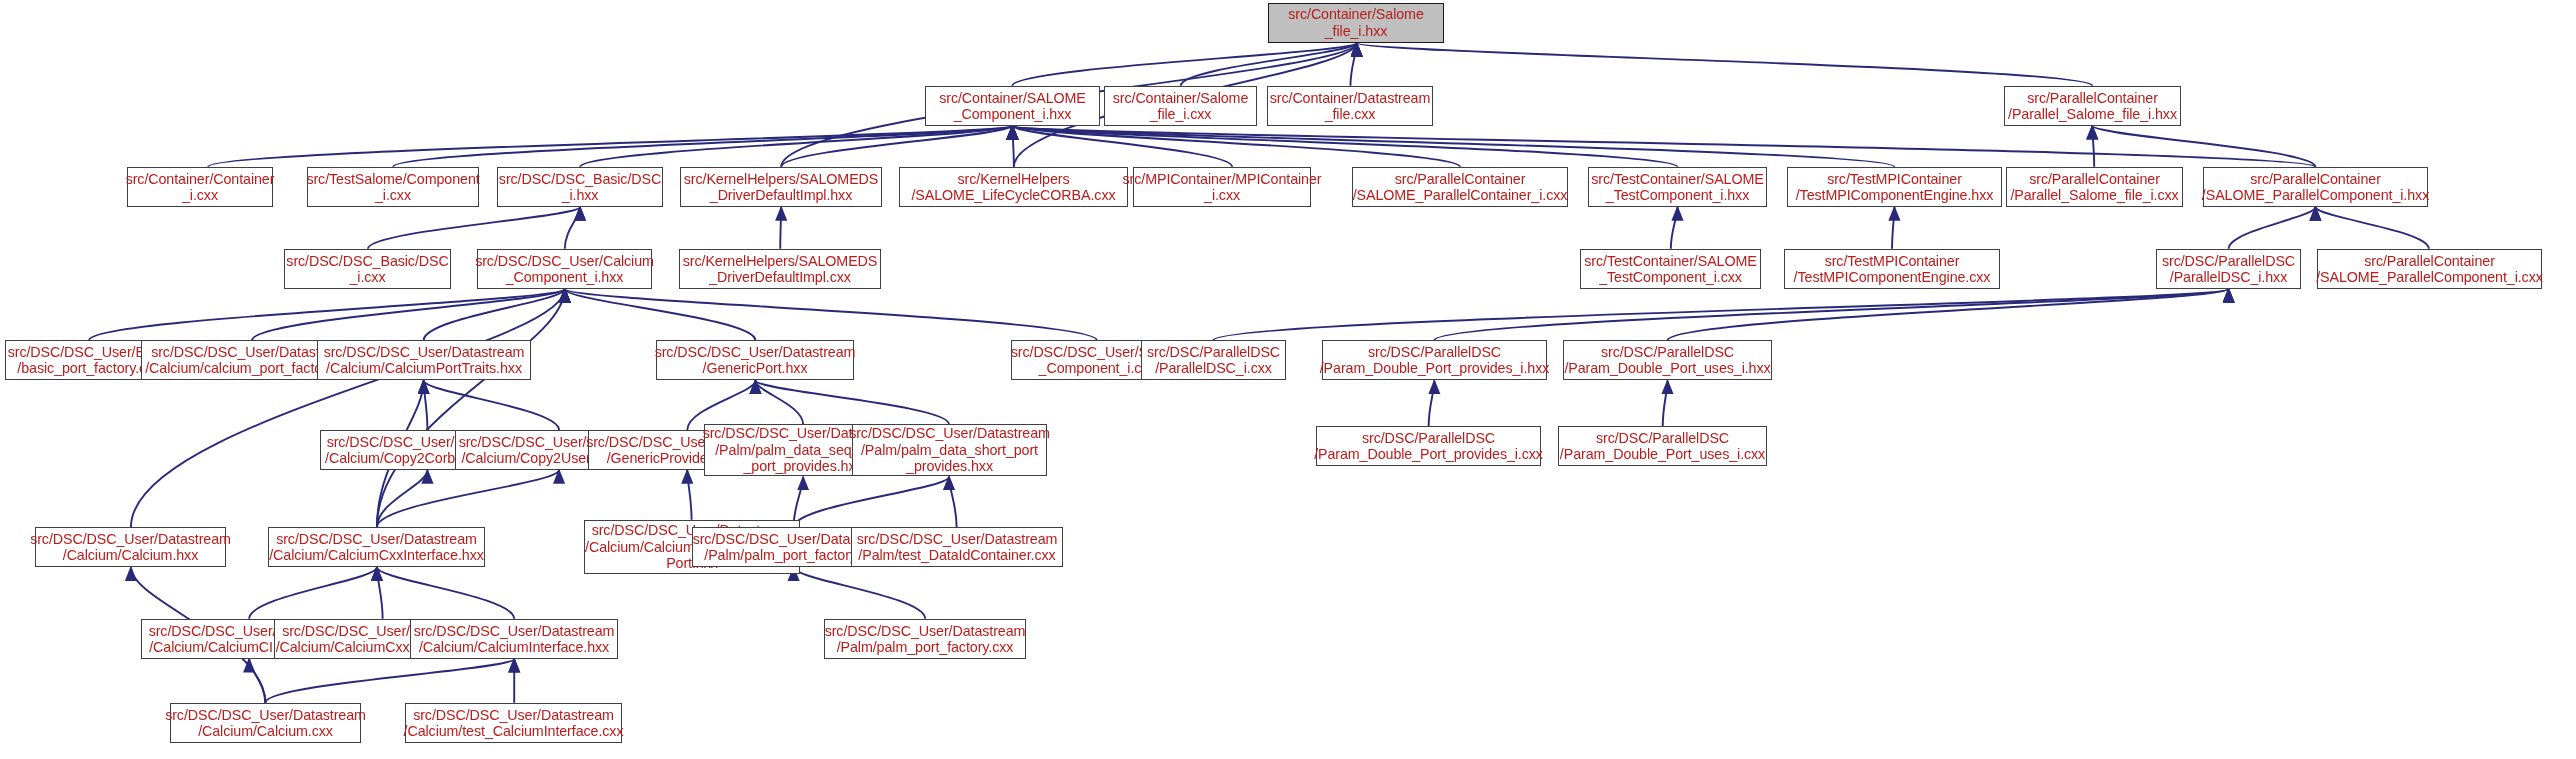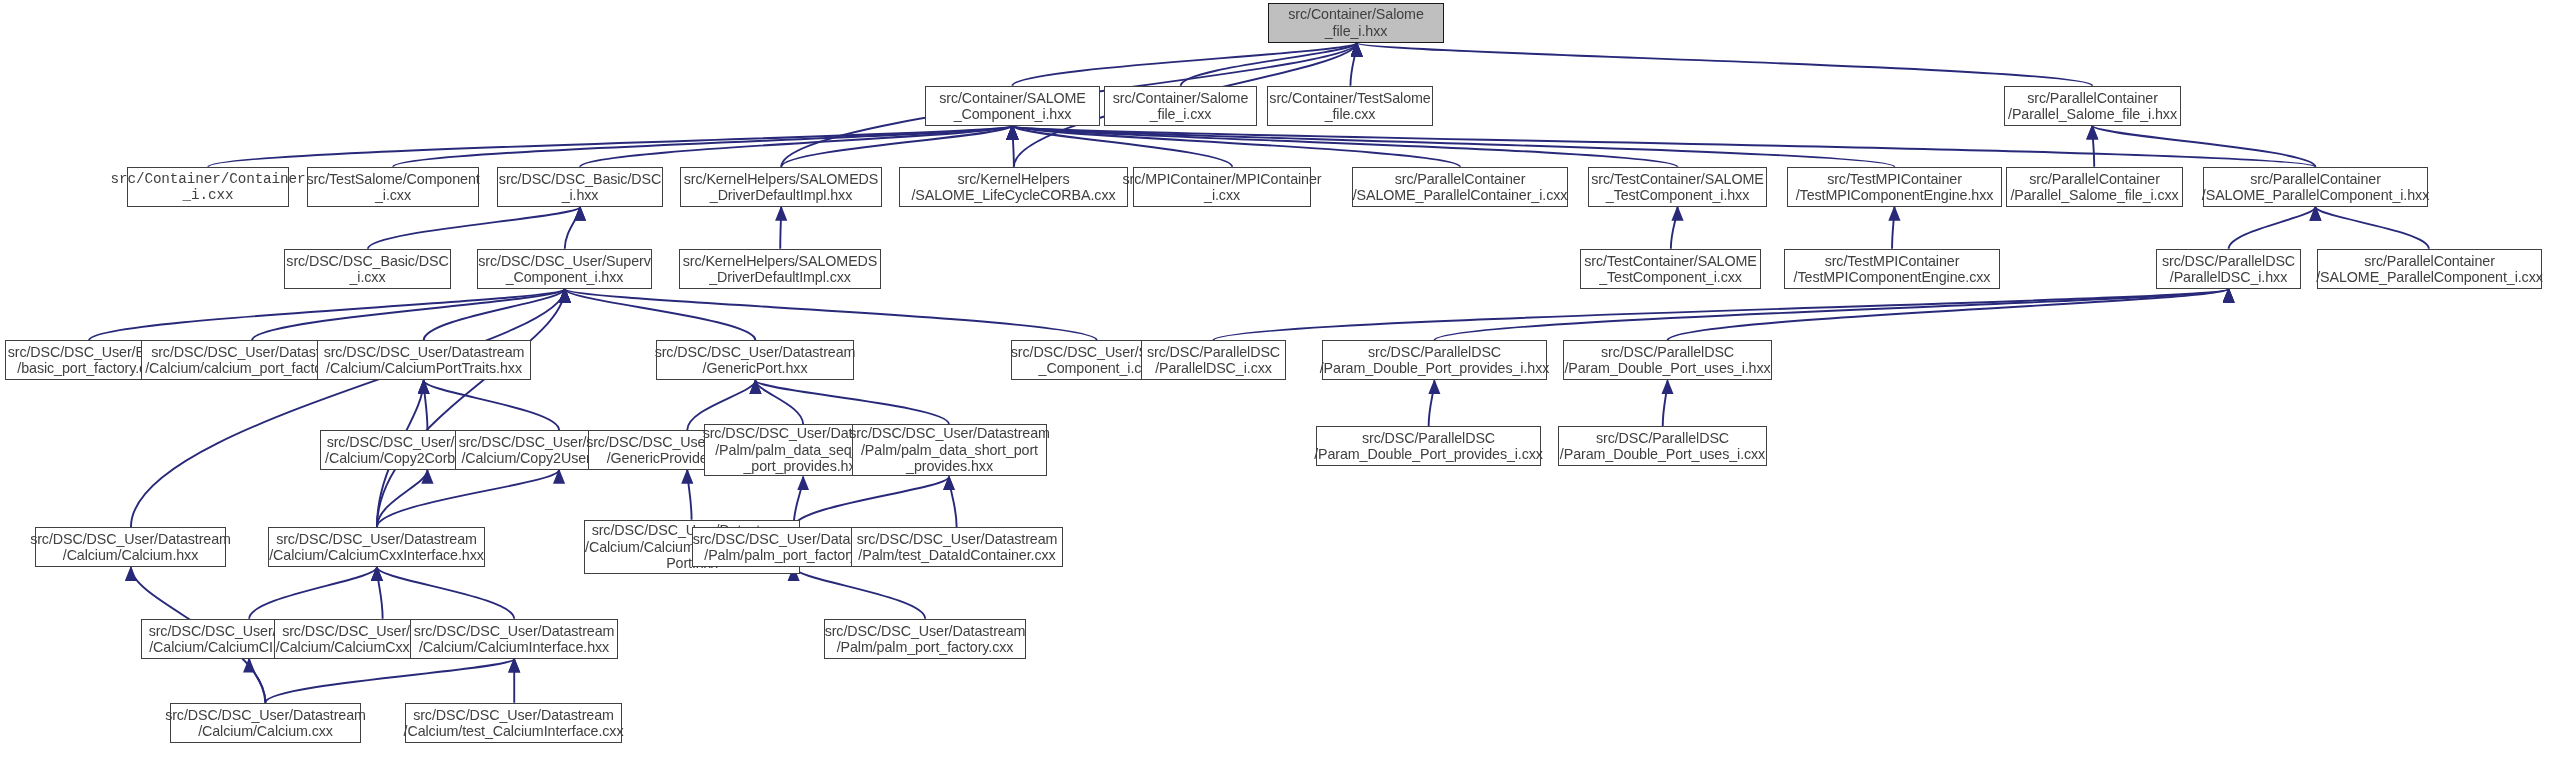--- a/index.html
+++ b/index.html
@@ -22,21 +22,21 @@
     top: 0;
     width: 2576px;
     height: 759px;
     pointer-events: none;
   }
   .node {
     position: absolute;
     box-sizing: border-box;
     border: 1.5px solid #404040;
     background: #ffffff;
-    color: #404040;
+    color: #b91c1c;
     display: flex;
     align-items: center;
     justify-content: center;
     text-align: center;
     font-size: 14.3px;
     line-height: 1.15;
     letter-spacing: -0.1px;
     white-space: pre-line;
     padding: 1.9px 4.8px;
     z-index: 2;
@@ -121,25 +121,25 @@
         <path d="M1743.5,447 C1743.5,425.4 1748.5,411 1748.5,399" fill="none" stroke="#29297a" stroke-width="2" marker-end="url(#arrow)"></path>
       </g>
   </svg>
   <div id="nodes">
       <div class="node root" style="left: 1268px; top: 2.9px; width: 176px; height: 40px; background: rgb(191, 191, 191); border-color: rgb(26, 26, 26);"><span class="node-label">src/Container/Salome
 _file_i.hxx</span></div>
       <div class="node" style="left: 925px; top: 86px; width: 175px; height: 40px; background: rgb(255, 255, 255); border-color: rgb(64, 64, 64);"><span class="node-label">src/Container/SALOME
 _Component_i.hxx</span></div>
       <div class="node" style="left: 1104px; top: 86px; width: 153px; height: 40px; background: rgb(255, 255, 255); border-color: rgb(64, 64, 64);"><span class="node-label">src/Container/Salome
 _file_i.cxx</span></div>
-      <div class="node" style="left: 1267px; top: 86px; width: 166px; height: 40px; background: rgb(255, 255, 255); border-color: rgb(64, 64, 64);"><span class="node-label">src/Container/TestSalome
+      <div class="node" style="left: 1267px; top: 86px; width: 166px; height: 40px; background: rgb(255, 255, 255); border-color: rgb(64, 64, 64);"><span class="node-label">src/Container/Datastream
 _file.cxx</span></div>
       <div class="node" style="left: 2004px; top: 86px; width: 177px; height: 40px; background: rgb(255, 255, 255); border-color: rgb(64, 64, 64);"><span class="node-label">src/ParallelContainer
 /Parallel_Salome_file_i.hxx</span></div>
-      <div class="node" style="left: 127px; top: 167px; width: 162px; height: 40px; background: rgb(255, 255, 255); border-color: rgb(64, 64, 64); font-family: Liberation Mono, monospace;"><span class="node-label">src/Container/Container
+      <div class="node" style="left: 127px; top: 167px; width: 146px; height: 40px; background: rgb(255, 255, 255); border-color: rgb(64, 64, 64);"><span class="node-label">src/Container/Container
 _i.cxx</span></div>
       <div class="node" style="left: 307px; top: 167px; width: 172px; height: 40px; background: rgb(255, 255, 255); border-color: rgb(64, 64, 64);"><span class="node-label">src/TestSalome/Component
 _i.cxx</span></div>
       <div class="node" style="left: 497px; top: 167px; width: 166px; height: 40px; background: rgb(255, 255, 255); border-color: rgb(64, 64, 64);"><span class="node-label">src/DSC/DSC_Basic/DSC
 _i.hxx</span></div>
       <div class="node" style="left: 680px; top: 167px; width: 202px; height: 40px; background: rgb(255, 255, 255); border-color: rgb(64, 64, 64);"><span class="node-label">src/KernelHelpers/SALOMEDS
 _DriverDefaultImpl.hxx</span></div>
       <div class="node" style="left: 899px; top: 167px; width: 229px; height: 40px; background: rgb(255, 255, 255); border-color: rgb(64, 64, 64);"><span class="node-label">src/KernelHelpers
 /SALOME_LifeCycleCORBA.cxx</span></div>
       <div class="node" style="left: 1133px; top: 167px; width: 178px; height: 40px; background: rgb(255, 255, 255); border-color: rgb(64, 64, 64);"><span class="node-label">src/MPIContainer/MPIContainer
@@ -149,21 +149,21 @@
       <div class="node" style="left: 1588px; top: 167px; width: 179px; height: 40px; background: rgb(255, 255, 255); border-color: rgb(64, 64, 64);"><span class="node-label">src/TestContainer/SALOME
 _TestComponent_i.hxx</span></div>
       <div class="node" style="left: 1787px; top: 167px; width: 215px; height: 40px; background: rgb(255, 255, 255); border-color: rgb(64, 64, 64);"><span class="node-label">src/TestMPIContainer
 /TestMPIComponentEngine.hxx</span></div>
       <div class="node" style="left: 2006px; top: 167px; width: 177px; height: 40px; background: rgb(255, 255, 255); border-color: rgb(64, 64, 64);"><span class="node-label">src/ParallelContainer
 /Parallel_Salome_file_i.cxx</span></div>
       <div class="node" style="left: 2203px; top: 167px; width: 225px; height: 40px; background: rgb(255, 255, 255); border-color: rgb(64, 64, 64);"><span class="node-label">src/ParallelContainer
 /SALOME_ParallelComponent_i.hxx</span></div>
       <div class="node" style="left: 284px; top: 249px; width: 167px; height: 40px; background: rgb(255, 255, 255); border-color: rgb(64, 64, 64);"><span class="node-label">src/DSC/DSC_Basic/DSC
 _i.cxx</span></div>
-      <div class="node" style="left: 477px; top: 249px; width: 175px; height: 40px; background: rgb(255, 255, 255); border-color: rgb(64, 64, 64);"><span class="node-label">src/DSC/DSC_User/Superv
+      <div class="node" style="left: 477px; top: 249px; width: 175px; height: 40px; background: rgb(255, 255, 255); border-color: rgb(64, 64, 64);"><span class="node-label">src/DSC/DSC_User/Calcium
 _Component_i.hxx</span></div>
       <div class="node" style="left: 679px; top: 249px; width: 202px; height: 40px; background: rgb(255, 255, 255); border-color: rgb(64, 64, 64);"><span class="node-label">src/KernelHelpers/SALOMEDS
 _DriverDefaultImpl.cxx</span></div>
       <div class="node" style="left: 1580px; top: 249px; width: 181px; height: 40px; background: rgb(255, 255, 255); border-color: rgb(64, 64, 64);"><span class="node-label">src/TestContainer/SALOME
 _TestComponent_i.cxx</span></div>
       <div class="node" style="left: 1784px; top: 249px; width: 216px; height: 40px; background: rgb(255, 255, 255); border-color: rgb(64, 64, 64);"><span class="node-label">src/TestMPIContainer
 /TestMPIComponentEngine.cxx</span></div>
       <div class="node" style="left: 2156px; top: 249px; width: 145px; height: 40px; background: rgb(255, 255, 255); border-color: rgb(64, 64, 64);"><span class="node-label">src/DSC/ParallelDSC
 /ParallelDSC_i.hxx</span></div>
       <div class="node" style="left: 2317px; top: 249px; width: 225px; height: 40px; background: rgb(255, 255, 255); border-color: rgb(64, 64, 64);"><span class="node-label">src/ParallelContainer

